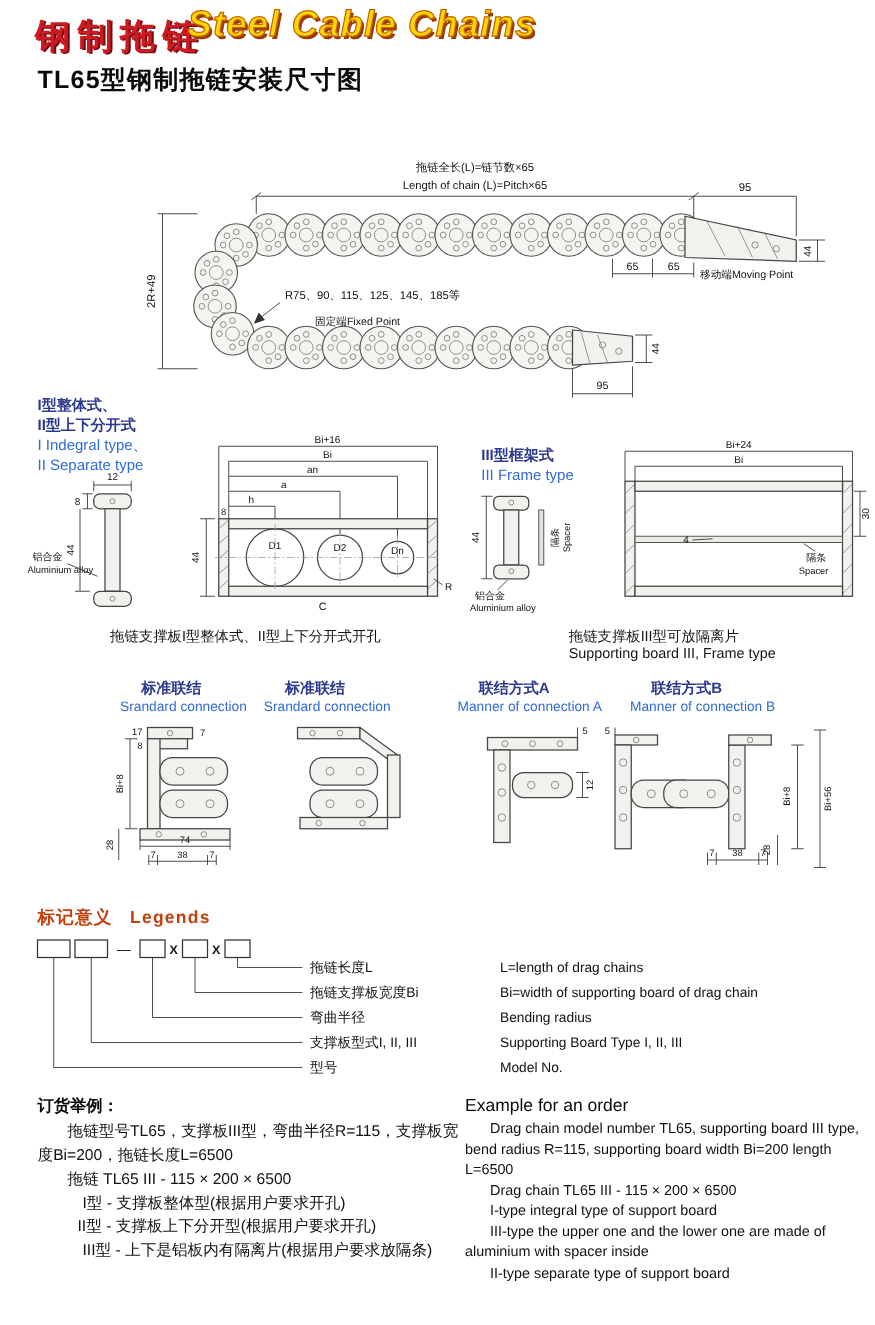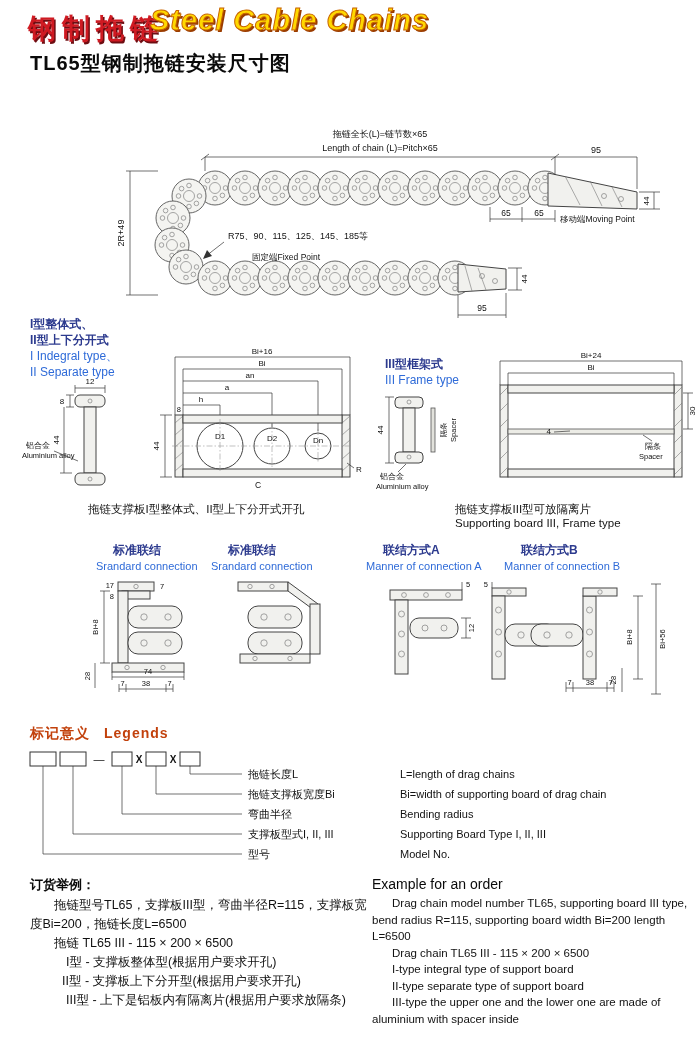--- a/index.html
+++ b/index.html
@@ -492,17 +492,17 @@
     <div class="ocn" style="margin-left:36px">I型 - 支撑板整体型(根据用户要求开孔)</div>
     <div class="ocn" style="margin-left:32px">II型 - 支撑板上下分开型(根据用户要求开孔)</div>
     <div class="ocn" style="margin-left:36px">III型 - 上下是铝板内有隔离片(根据用户要求放隔条)</div>
   </div>
 
   <div class="abs" style="left:372px; top:876px; width:320px">
     <div class="ohead-en">Example for an order</div>
     <div class="oen ind2">Drag chain model number TL65, supporting board III type, bend radius R=115, supporting board width Bi=200 length L=6500</div>
     <div class="oen ind2">Drag chain TL65 III - 115 × 200 × 6500</div>
     <div class="oen ind2">I-type integral type of support board</div>
+    <div class="oen ind2">III-type the upper one and the lower one are made of aluminium with spacer inside</div>
     <div class="oen ind2">II-type separate type of support board</div>
-    <div class="oen ind2">III-type the upper one and the lower one are made of aluminium with spacer inside</div>
   </div>
 
 </div>
 
 </body></html>

